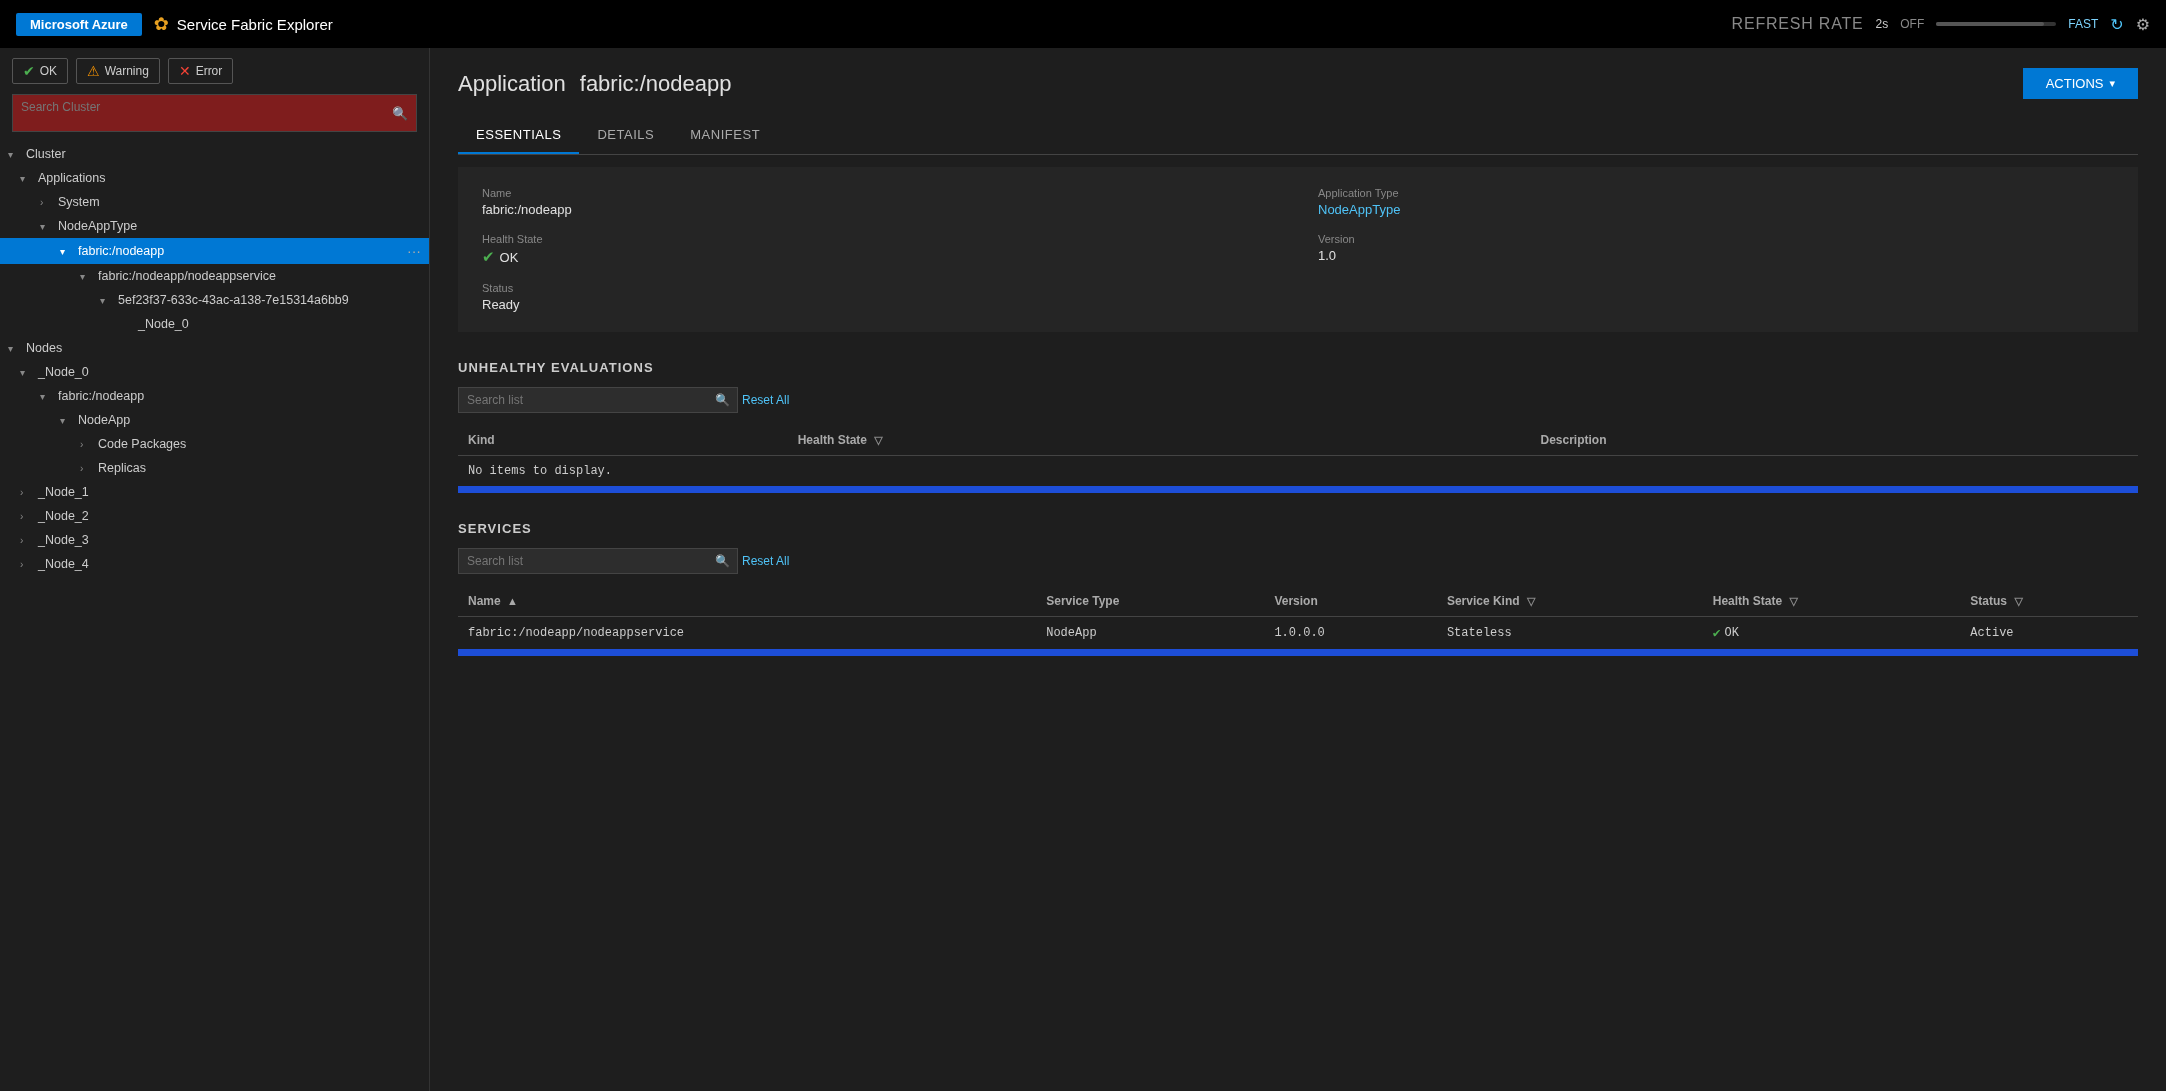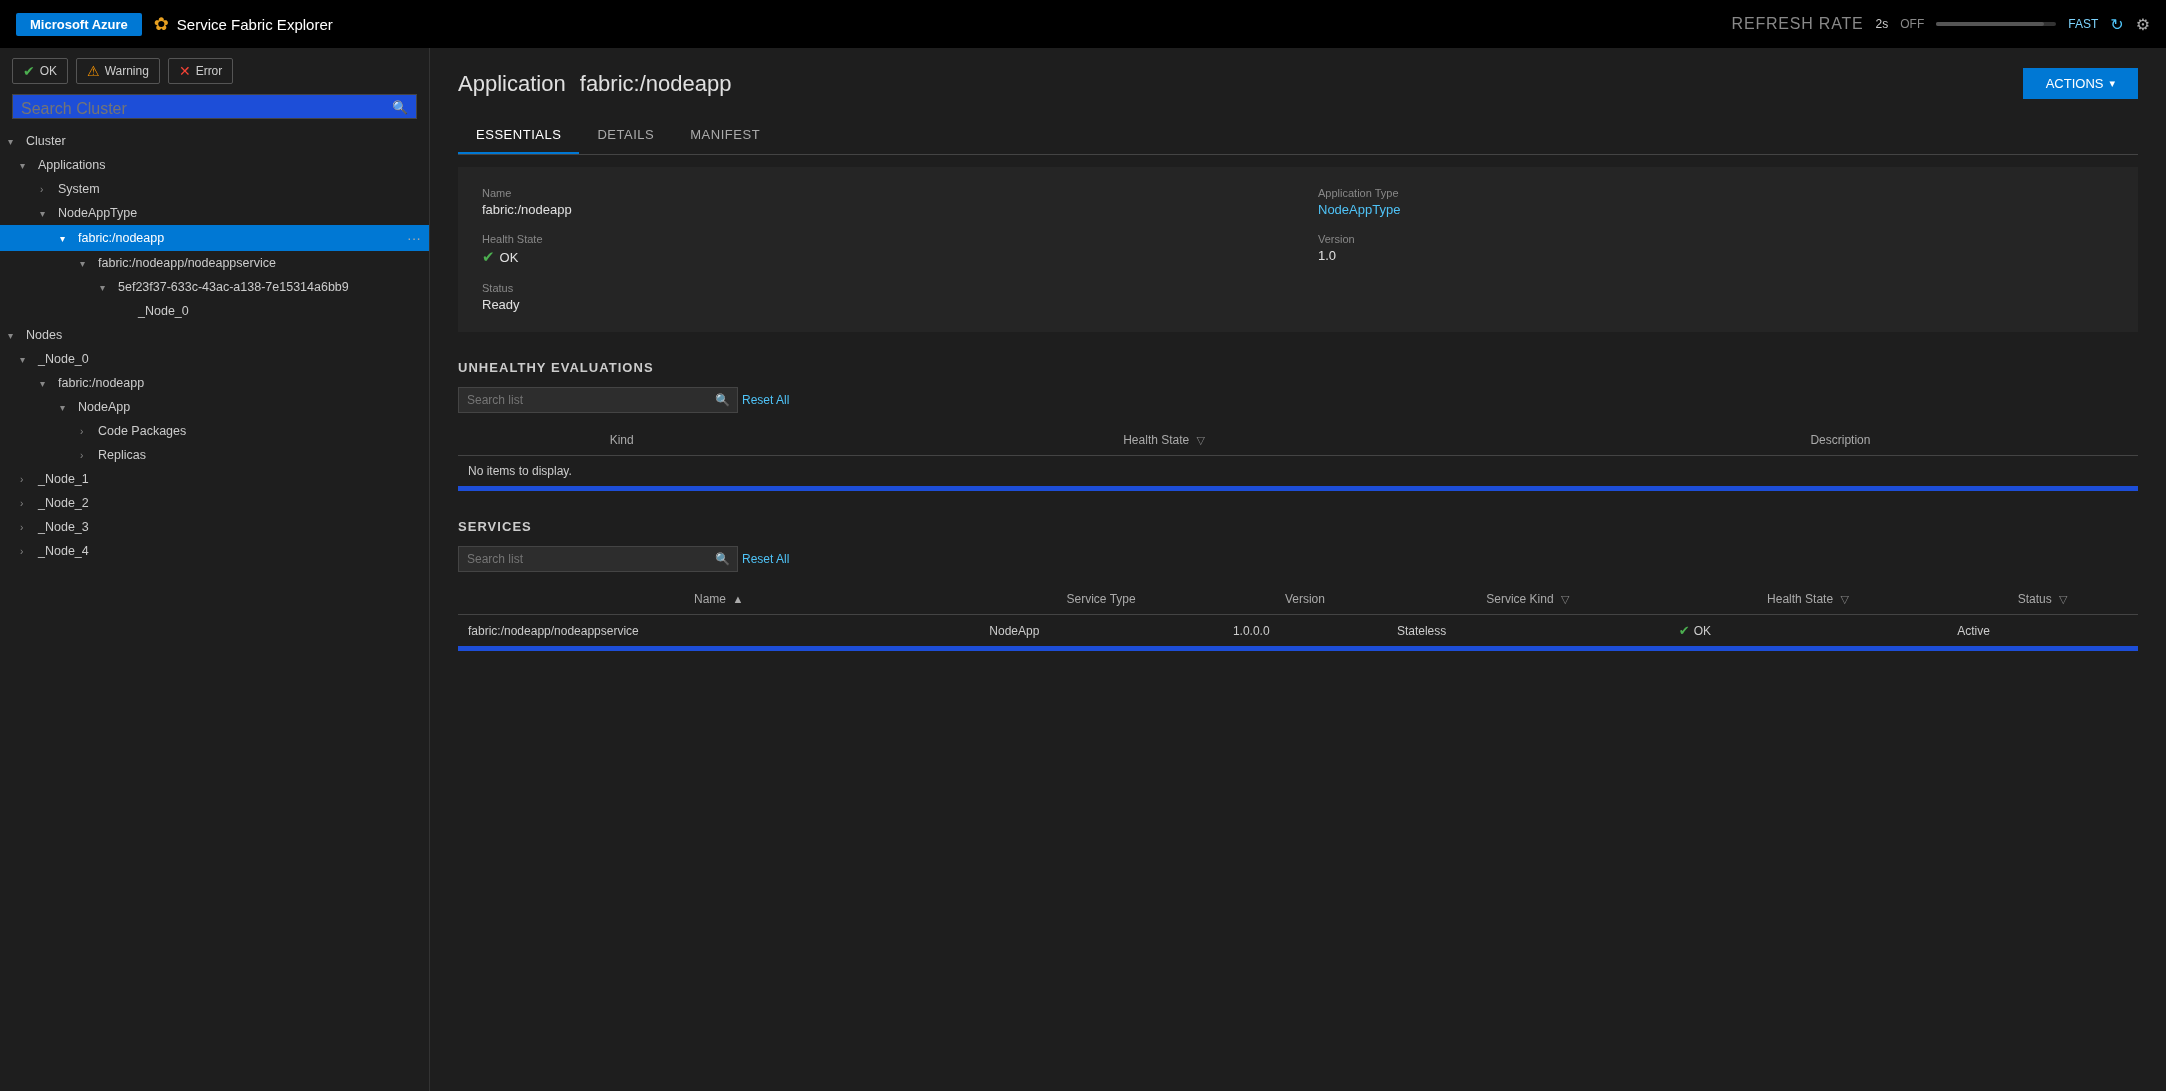--- a/index.html
+++ b/index.html
@@ -29,21 +29,21 @@
 
     
     .sidebar { width: 430px; min-width: 430px; background: #1e1e1e; border-right: 1px solid #333; overflow-y: auto; }
     .sidebar-header { padding: 10px 12px; display: flex; gap: 8px; }
     .status-btn { display: flex; align-items: center; gap: 5px; padding: 4px 10px; border: 1px solid #555; background: transparent; color: #ccc; font-size: 12px; cursor: pointer; border-radius: 2px; }
     .status-btn .ok-icon { color: #4caf50; font-size: 14px; }
     .status-btn .warn-icon { color: #ff9800; font-size: 14px; }
     .status-btn .err-icon { color: #f44336; font-size: 14px; }
 
     .search-cluster { padding: 0 12px 10px; }
-    .search-cluster input { width: 100%; background: #1d4ed8; border: 1px solid #444; color: #ccc; padding: 5px 28px 0 8px; font-size: 16px; outline: none; }
+    .search-cluster input { width: 100%; background: #7f1d1d; border: 1px solid #444; color: #ccc; padding: 5px 28px 17px 8px; font-size: 12px; outline: none; }
     .search-cluster { position: relative; }
     .search-cluster-wrap { position: relative; }
     .search-cluster-wrap input { width: 100%; }
     .search-cluster-icon { position: absolute; right: 8px; top: 50%; transform: translateY(-50%); color: #888; font-size: 13px; }
 
     
     .tree { padding: 0; }
     .tree-row { display: flex; align-items: center; padding: 5px 8px; gap: 4px; white-space: nowrap; color: #ccc; font-size: 12.5px; }
     .tree-row.selected { background: #0078d4; color: white; }
     .tree-row.selected .tree-label { color: white; }
@@ -87,22 +87,22 @@
     .section-title { font-size: 13px; font-weight: 600; color: #ccc; letter-spacing: 0.08em; text-transform: uppercase; margin-bottom: 12px; }
 
     .search-bar { display: flex; align-items: center; gap: 4px; margin-bottom: 12px; }
     .search-input-wrap { position: relative; }
     .search-input-wrap input { background: #2d2d2d; border: 1px solid #444; color: #ccc; padding: 5px 28px 5px 8px; font-size: 12px; width: 280px; outline: none; }
     .search-input-icon { position: absolute; right: 8px; top: 50%; transform: translateY(-50%); color: #888; font-size: 12px; }
     .reset-all { color: #4fc3f7; cursor: pointer; font-size: 12px; }
 
     
     .data-table { width: 100%; border-collapse: collapse; }
-    .data-table th { color: #aaa; font-size: 12px; font-weight: 400; padding: 8px 10px; text-align: center; border-bottom: 1px solid #444; }
-    .data-table td { color: #ccc; font-size: 12px; padding: 8px 10px; border-bottom: 5px solid #1d4ed8; }
+    .data-table th { color: #aaa; font-size: 12px; font-weight: 700; padding: 8px 10px; text-align: left; border-bottom: 1px solid #444; }
+    .data-table td { color: #ccc; font-size: 12px; padding: 8px 10px; border-bottom: 7px solid #1d4ed8; font-family: Liberation Mono, monospace; }
     .data-table th .filter-icon { color: #888; font-size: 11px; margin-left: 4px; }
     .data-table th .sort-icon { color: #aaa; font-size: 11px; margin-left: 3px; }
     .no-items { color: #888; font-size: 13px; padding: 12px 10px; }
     .link-cell { color: #4fc3f7; cursor: pointer; }
     .ok-inline { display: flex; align-items: center; gap: 4px; }
     .ok-inline .ok-circle { font-size: 13px; }
 
     ::-webkit-scrollbar { width: 6px; }
     ::-webkit-scrollbar-track { background: #1a1a1a; }
     ::-webkit-scrollbar-thumb { background: #444; }

